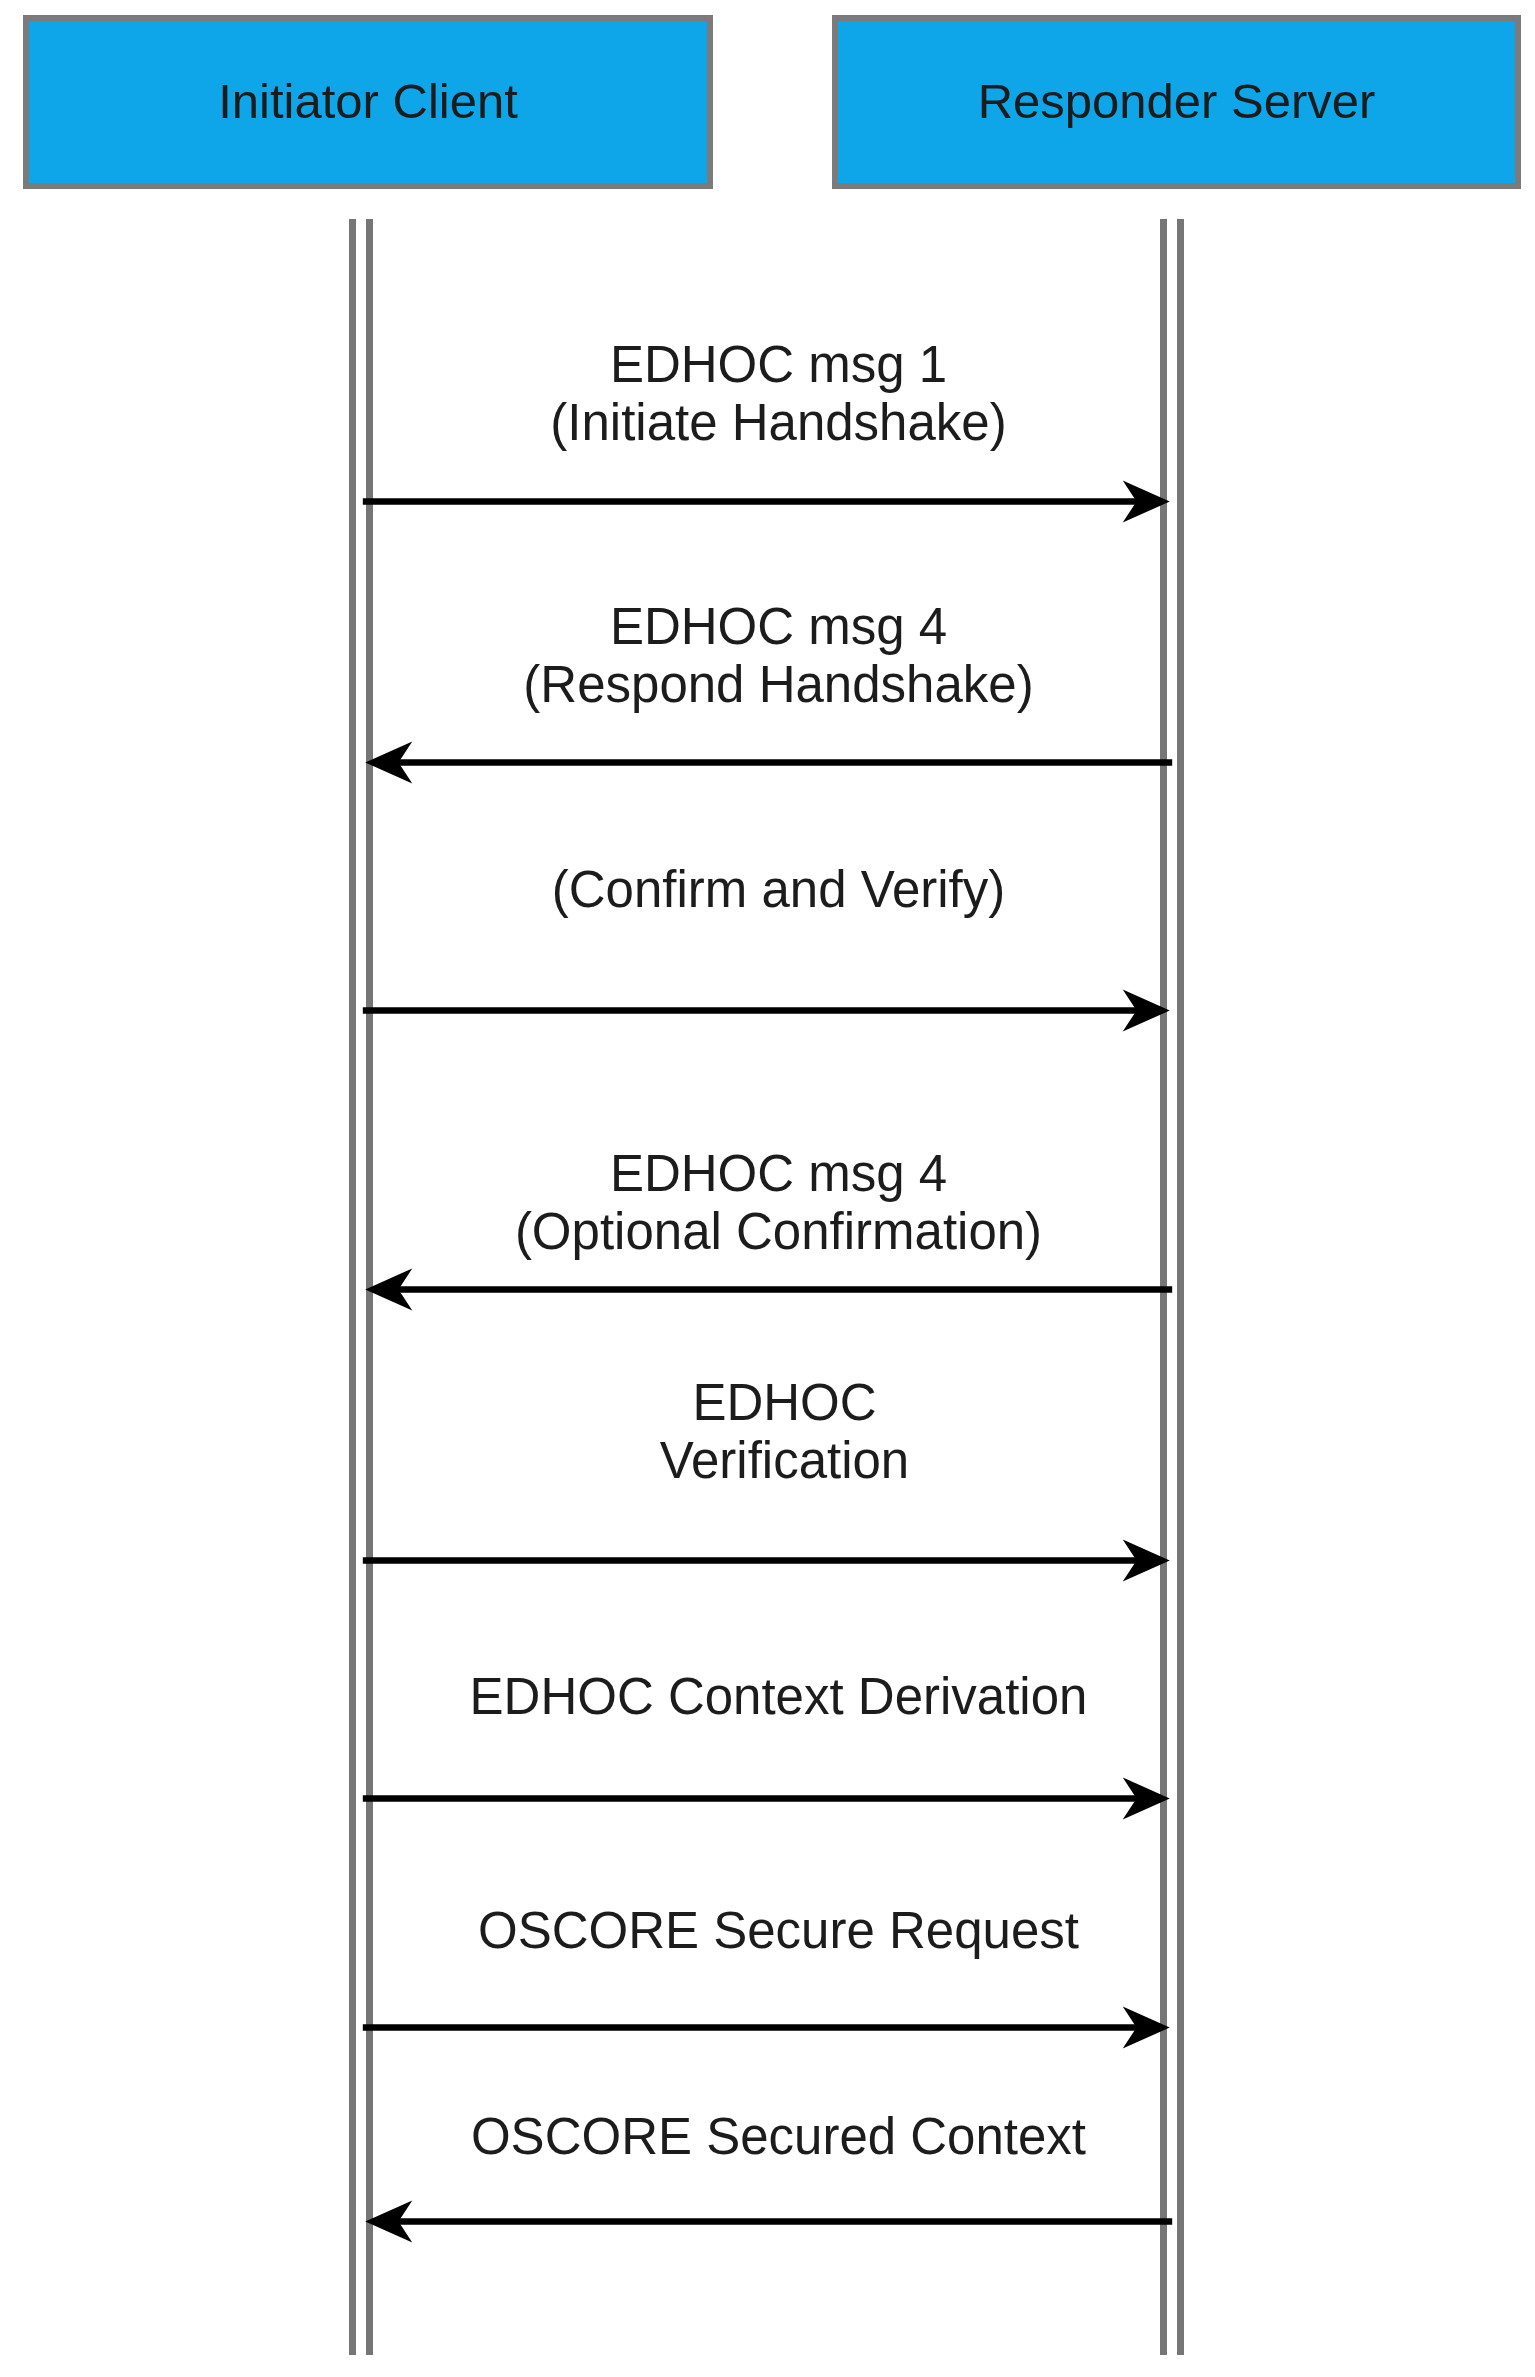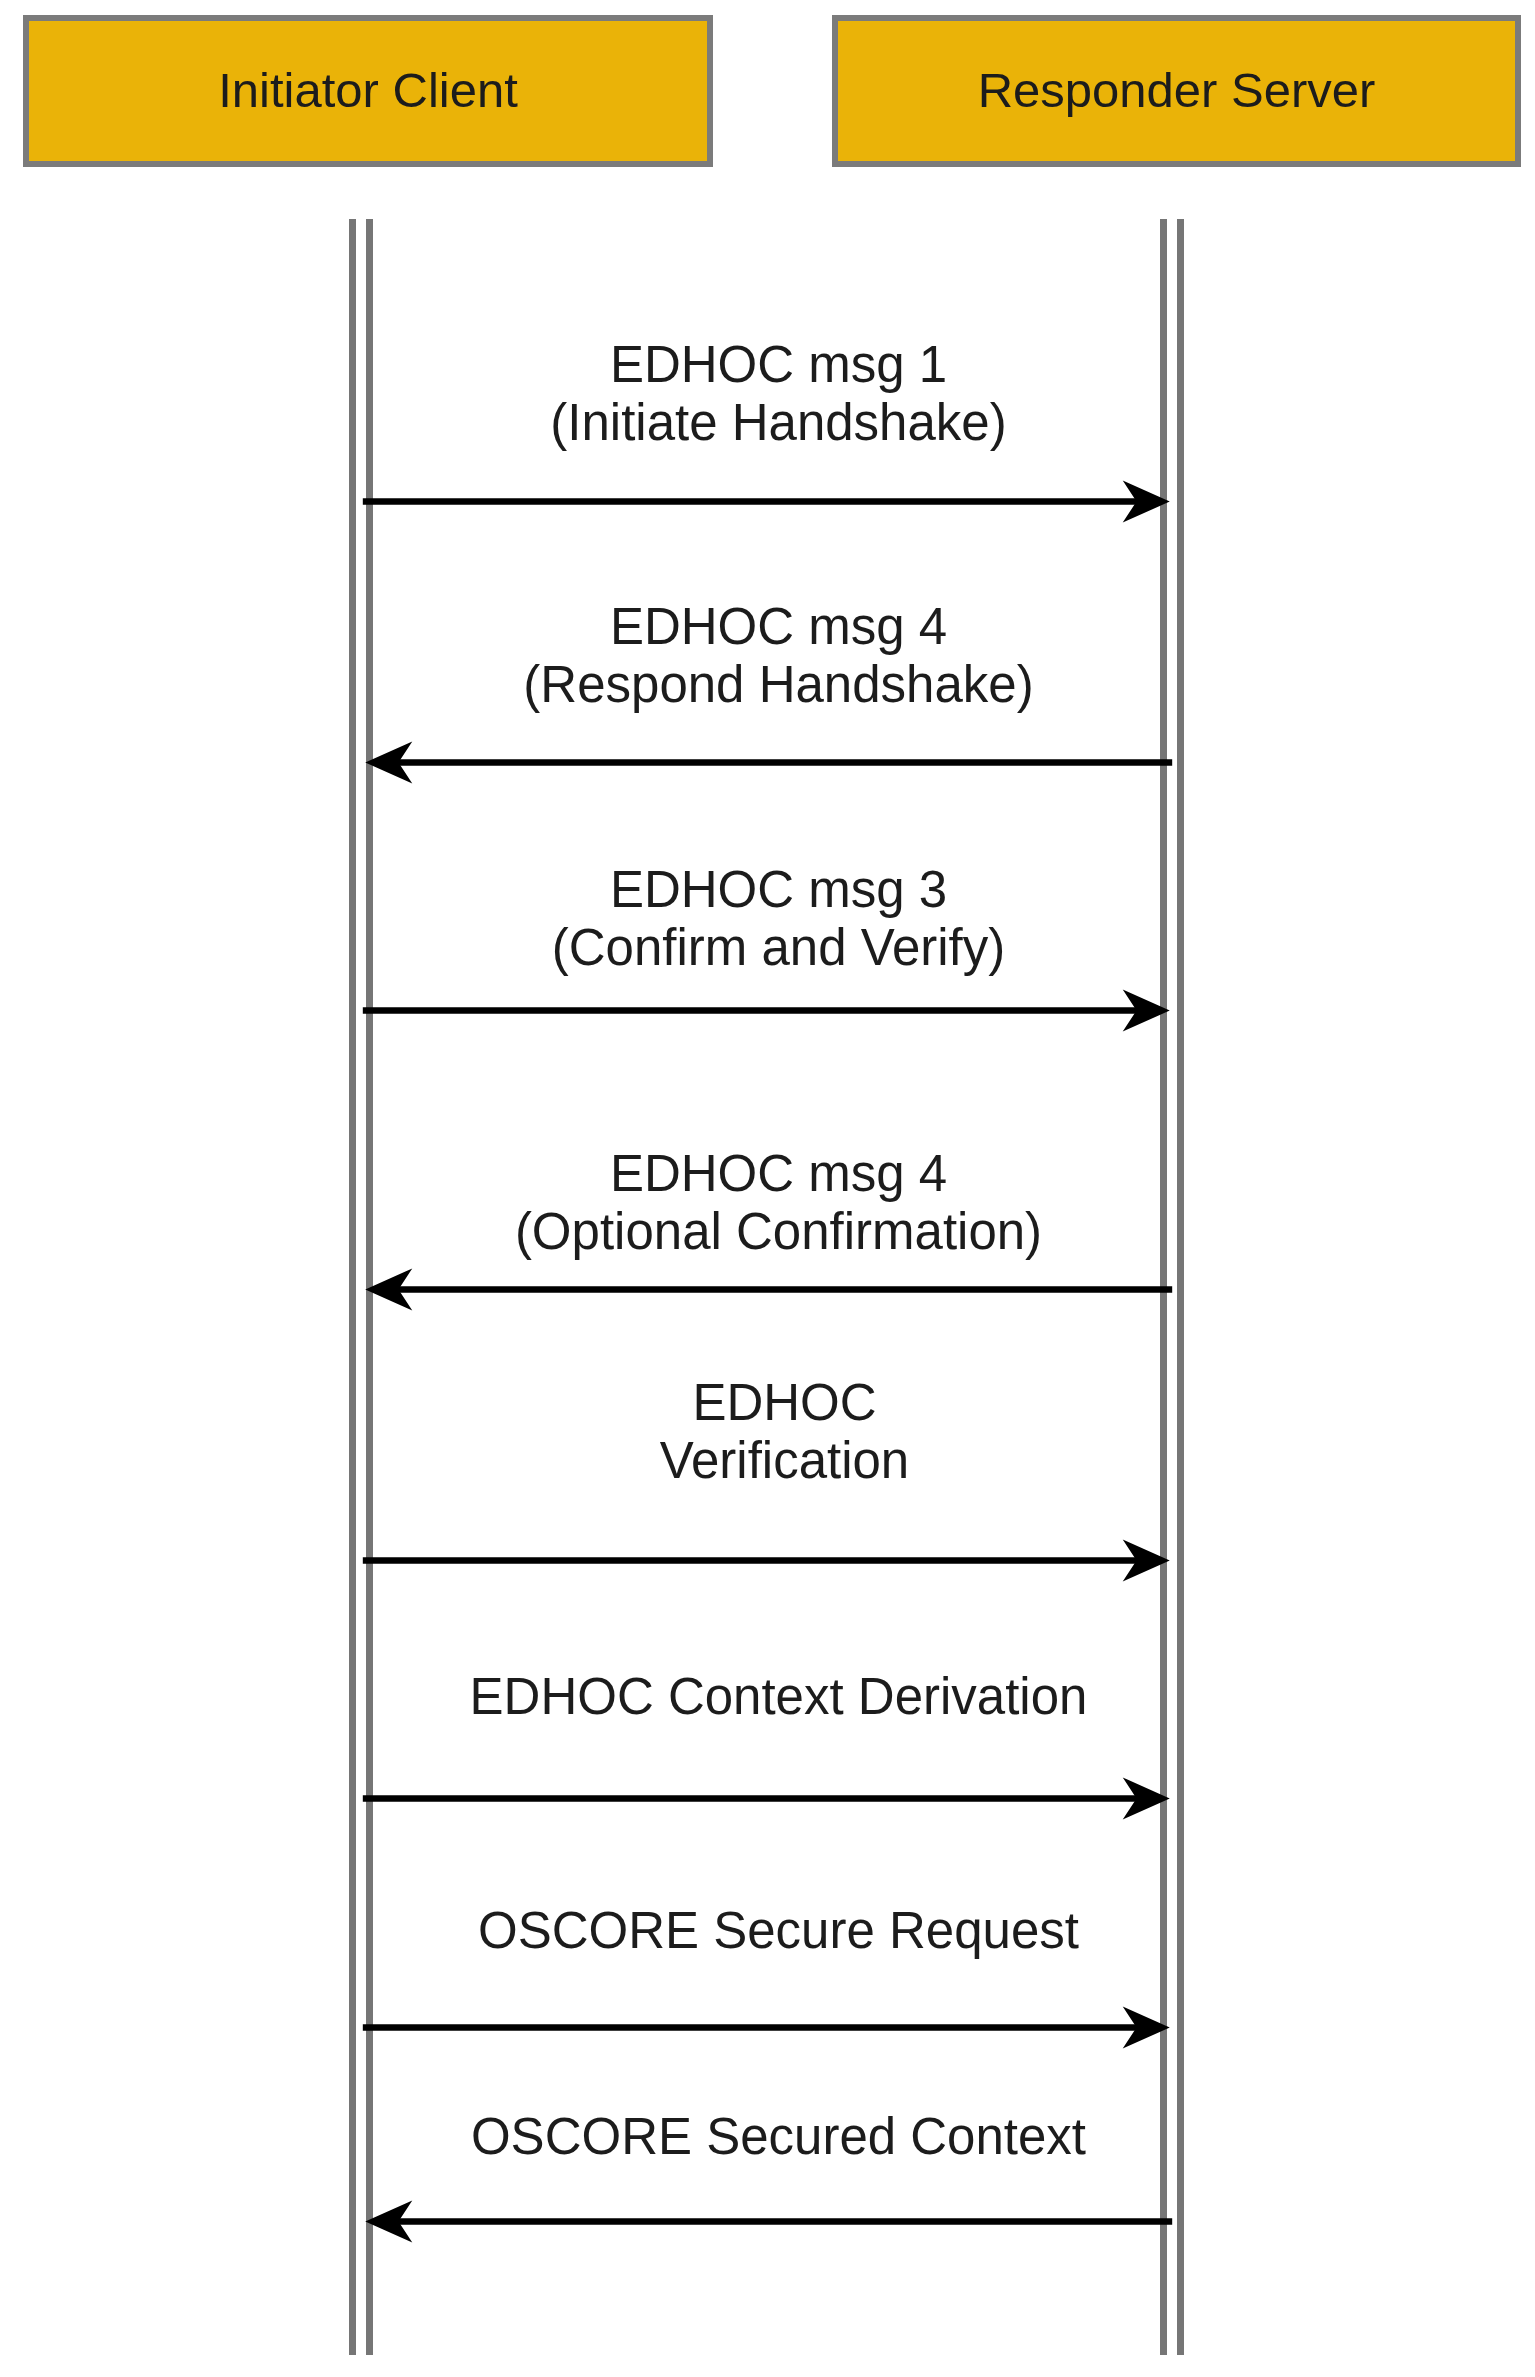--- a/index.html
+++ b/index.html
@@ -8,22 +8,22 @@
     width: 1535px;
     height: 2377px;
     background: #ffffff;
     font-family: "Liberation Sans", sans-serif;
     color: #1a1a1a;
     overflow: hidden;
   }
   .actor-box {
     position: absolute;
     top: 14.6px;
-    height: 152px;
-    background: #eab308;
+    height: 174px;
+    background: #0ea5e9;
     border: 6.5px solid #7b7b7b;
     box-sizing: border-box;
     display: flex;
     align-items: center;
     justify-content: center;
   }
   .actor-box.left  { left: 23px;  width: 690px; }
   .actor-box.right { left: 832px; width: 689px; }
   .actor-label {
     font-size: 49px;
@@ -91,21 +91,20 @@
       <span>(Respond Handshake)</span>
     </div>
     <svg class="arrow-svg" style="top:738px;" viewBox="0 0 1000 60">
       <line x1="20" y1="30" x2="999" y2="30" stroke="#000000" stroke-width="8"></line>
       <polygon points="4,30 62,4 45,30 62,56" fill="#000000"></polygon>
     </svg>
   </div>
 
   <div class="message">
     <div class="msg-label" style="top:861px;">
-      <span>EDHOC msg 3</span>
       <span>(Confirm and Verify)</span>
     </div>
     <svg class="arrow-svg" style="top:986px;" viewBox="0 0 1000 60">
       <line x1="1" y1="30" x2="980" y2="30" stroke="#000000" stroke-width="8"></line>
       <polygon points="996,30 938,4 955,30 938,56" fill="#000000"></polygon>
     </svg>
   </div>
 
   <div class="message">
     <div class="msg-label" style="top:1145px;">

